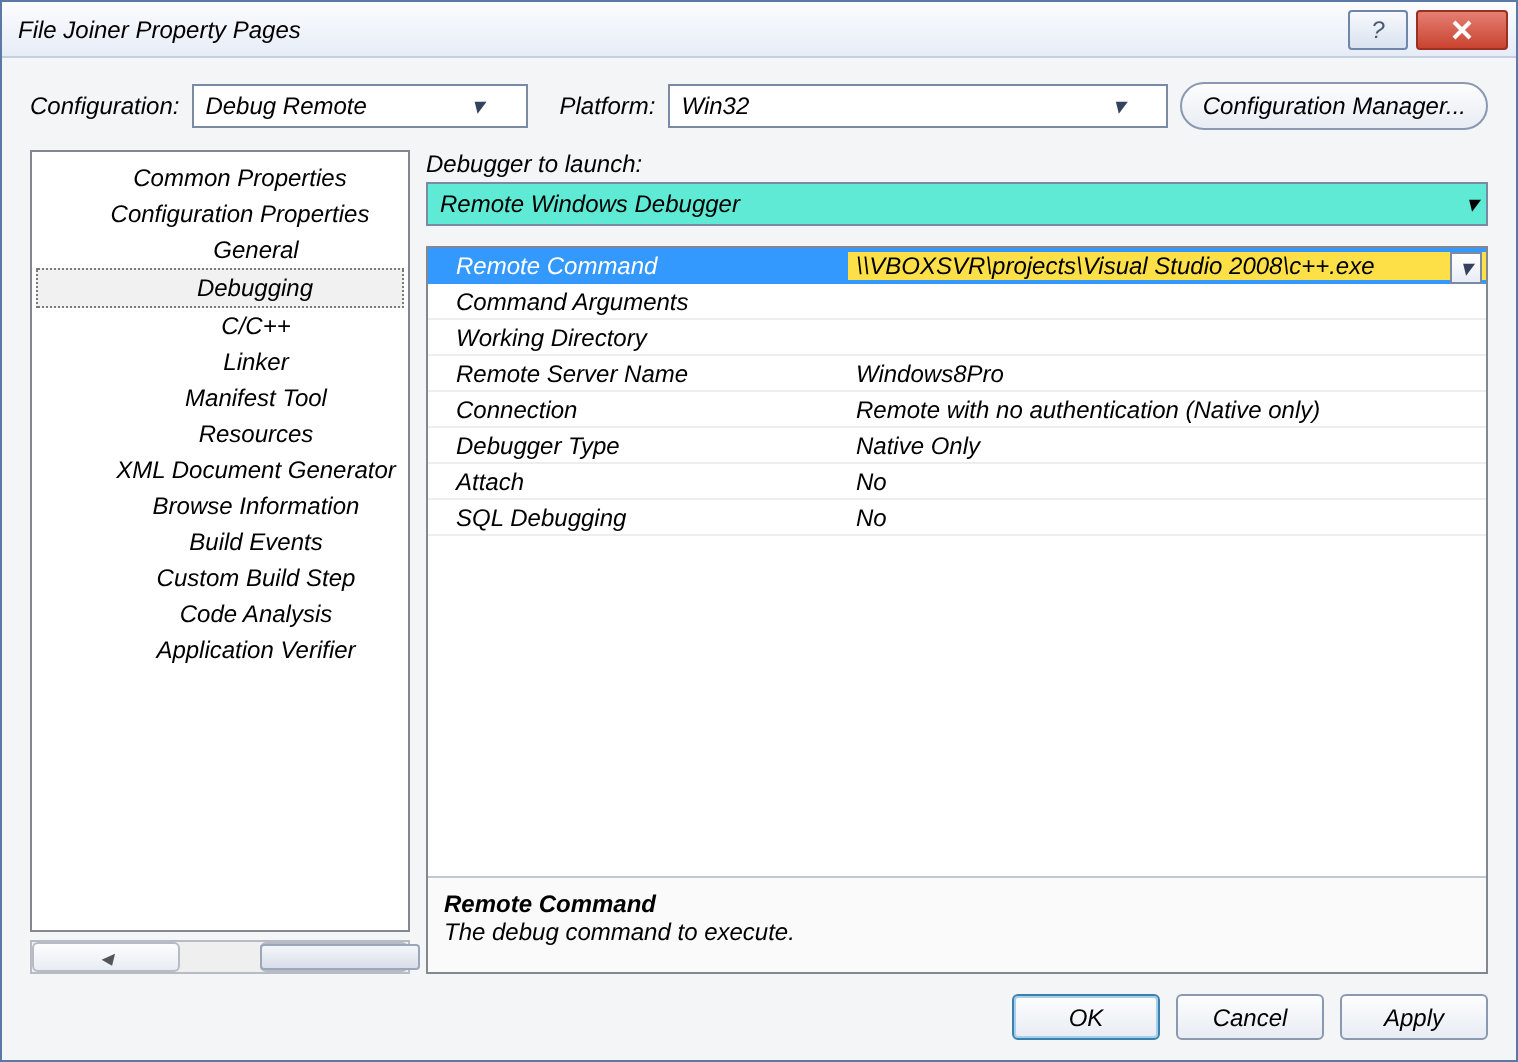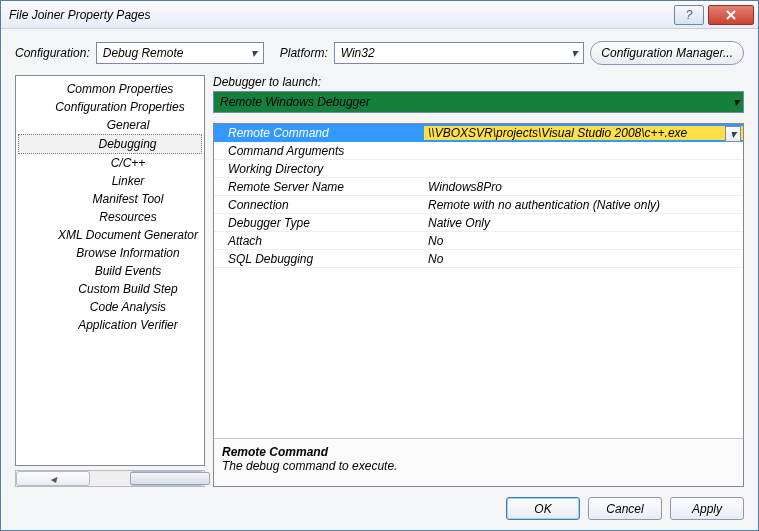--- a/index.html
+++ b/index.html
@@ -6,37 +6,37 @@
   html, body { margin: 0; padding: 0; }
   body { width: 759px; height: 531px; background: #fff; overflow: hidden; }
   .window { width: 759px; height: 531px; border: 1px solid #5a79a5; display: flex; flex-direction: column; background: linear-gradient(#fdfdfe,#f0f3f8); font-style: italic; }
   .titlebar { height: 28px; background: linear-gradient(#fbfcfe,#e6ecf7); border-bottom: 1px solid #c6cfdd; display: flex; align-items: center; padding: 0 0 0 8px; }
   .titlebar .title { flex: 1; color: #000; }
   .titlebar .tbtn { width: 30px; height: 20px; border: 1px solid #6f86a8; border-radius: 2px; margin-left: 4px; display: flex; align-items: center; justify-content: center; background: linear-gradient(#f7f9fc,#d9e2ef); color: #4a5a73; }
   .titlebar .close { width: 46px; background: linear-gradient(#e47f73,#c9432f); color: #fff; border-color: #9b2f21; margin-right: 4px; font-weight: bold; }
   .content { flex: 1; display: flex; flex-direction: column; padding: 12px 14px 10px 14px; background: #f4f5f7; }
   .toprow { display: flex; align-items: center; gap: 6px; margin-bottom: 10px; }
   .lbl { color: #000; }
-  .combo { height: 22px; border: 1px solid #7a8aa5; background: #fff; display: flex; align-items: center; padding: 0 1px 0 6px; }
+  .combo { height: 22px; border: 1px solid #7a8aa5; background: #fff; display: flex; align-items: center; padding: 0 16px 0 6px; }
   .combo .arrow { margin-left: auto; width: 16px; text-align: center; color: #33435e; }
   .cfgmgr { height: 24px; border: 1px solid #8a98b0; background: linear-gradient(#fdfdfe,#e8ecf3); padding: 0 10px; border-radius: 12px; display: flex; align-items: center; }
   .midrow { flex: 1; display: flex; gap: 8px; min-height: 0; }
   .leftpanel { width: 190px; display: flex; flex-direction: column; }
   .tree { flex: 1; border: 1px solid #828790; background: #fff; padding: 4px 2px; overflow: hidden; text-align: center; }
   .tree .node { padding: 1px 2px 1px 20px; white-space: nowrap; line-height: 16px; }
   .tree .node.top { padding-left: 22px; }
   .tree .node.sub { padding-left: 38px; }
   .tree .node.sel { border: 1px dotted #7a7a7a; background: #f1f1f1; padding-left: 37px; }
   .hbar { height: 17px; border: 1px solid #b7bcc4; background: #efefef; display: flex; align-items: center; margin-top: 4px; }
   .hbar .track { flex: 1; height: 100%; position: relative; }
   .hbar .thumb { position: absolute; left: 40px; top: 1px; width: 80px; height: 13px; background: linear-gradient(#f4f6fa,#d8dee8); border: 1px solid #9aa7bb; border-radius: 2px; }
   .hbar .btn { width: 17px; height: 100%; border: 1px solid #b7bcc4; text-align: center; line-height: 14px; color: #555; }
   .rightpanel { flex: 1; display: flex; flex-direction: column; }
   .launchlbl { margin-bottom: 2px; }
-  .launchcombo { height: 22px; border: 1px solid #7a8aa5; background: #15803d; display: flex; align-items: center; padding: 0 4px 0 6px; margin-bottom: 10px; gap: 39px; }
+  .launchcombo { height: 22px; border: 1px solid #7a8aa5; background: #5eead4; display: flex; align-items: center; padding: 0 4px 0 6px; margin-bottom: 10px; gap: 39px; }
   .gridwrap { flex: 1; border: 1px solid #828790; display: flex; flex-direction: column; background: #fff; }
   .grid { flex: 1; overflow: auto; }
   .grow { display: flex; height: 18px; align-items: center; border-bottom: 1px solid #eee; }
   .grow .gk { width: 210px; padding-left: 14px; }
   .grow .gv { flex: 1; padding-left: 4px; position: relative; }
   .grow.sel { background: #3399ff; color: #fff; border-bottom-color: #3399ff; }
   .grow.sel .gv { background: #fde047; color: #000; }
   .grow.sel .gk { color: #fff; }
   .dd { position: absolute; right: 2px; top: 0; width: 16px; height: 16px; border: 1px solid #7a8aa5; background: linear-gradient(#fff,#e8ecf3); text-align: center; line-height: 14px; font-size: 10px; color: #33435e; }
   .desc { border-top: 1px solid #c3c8d0; padding: 6px 8px 10px 8px; min-height: 48px; background:#fafafa; }

